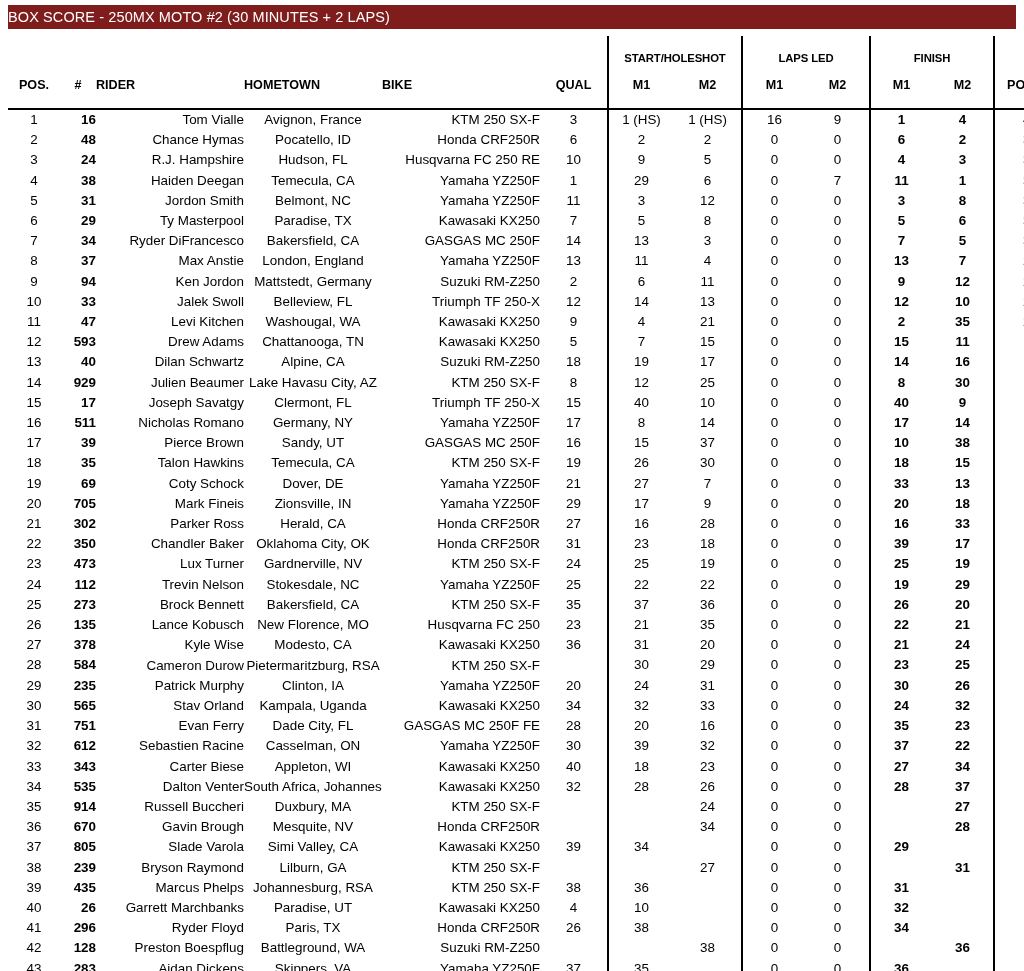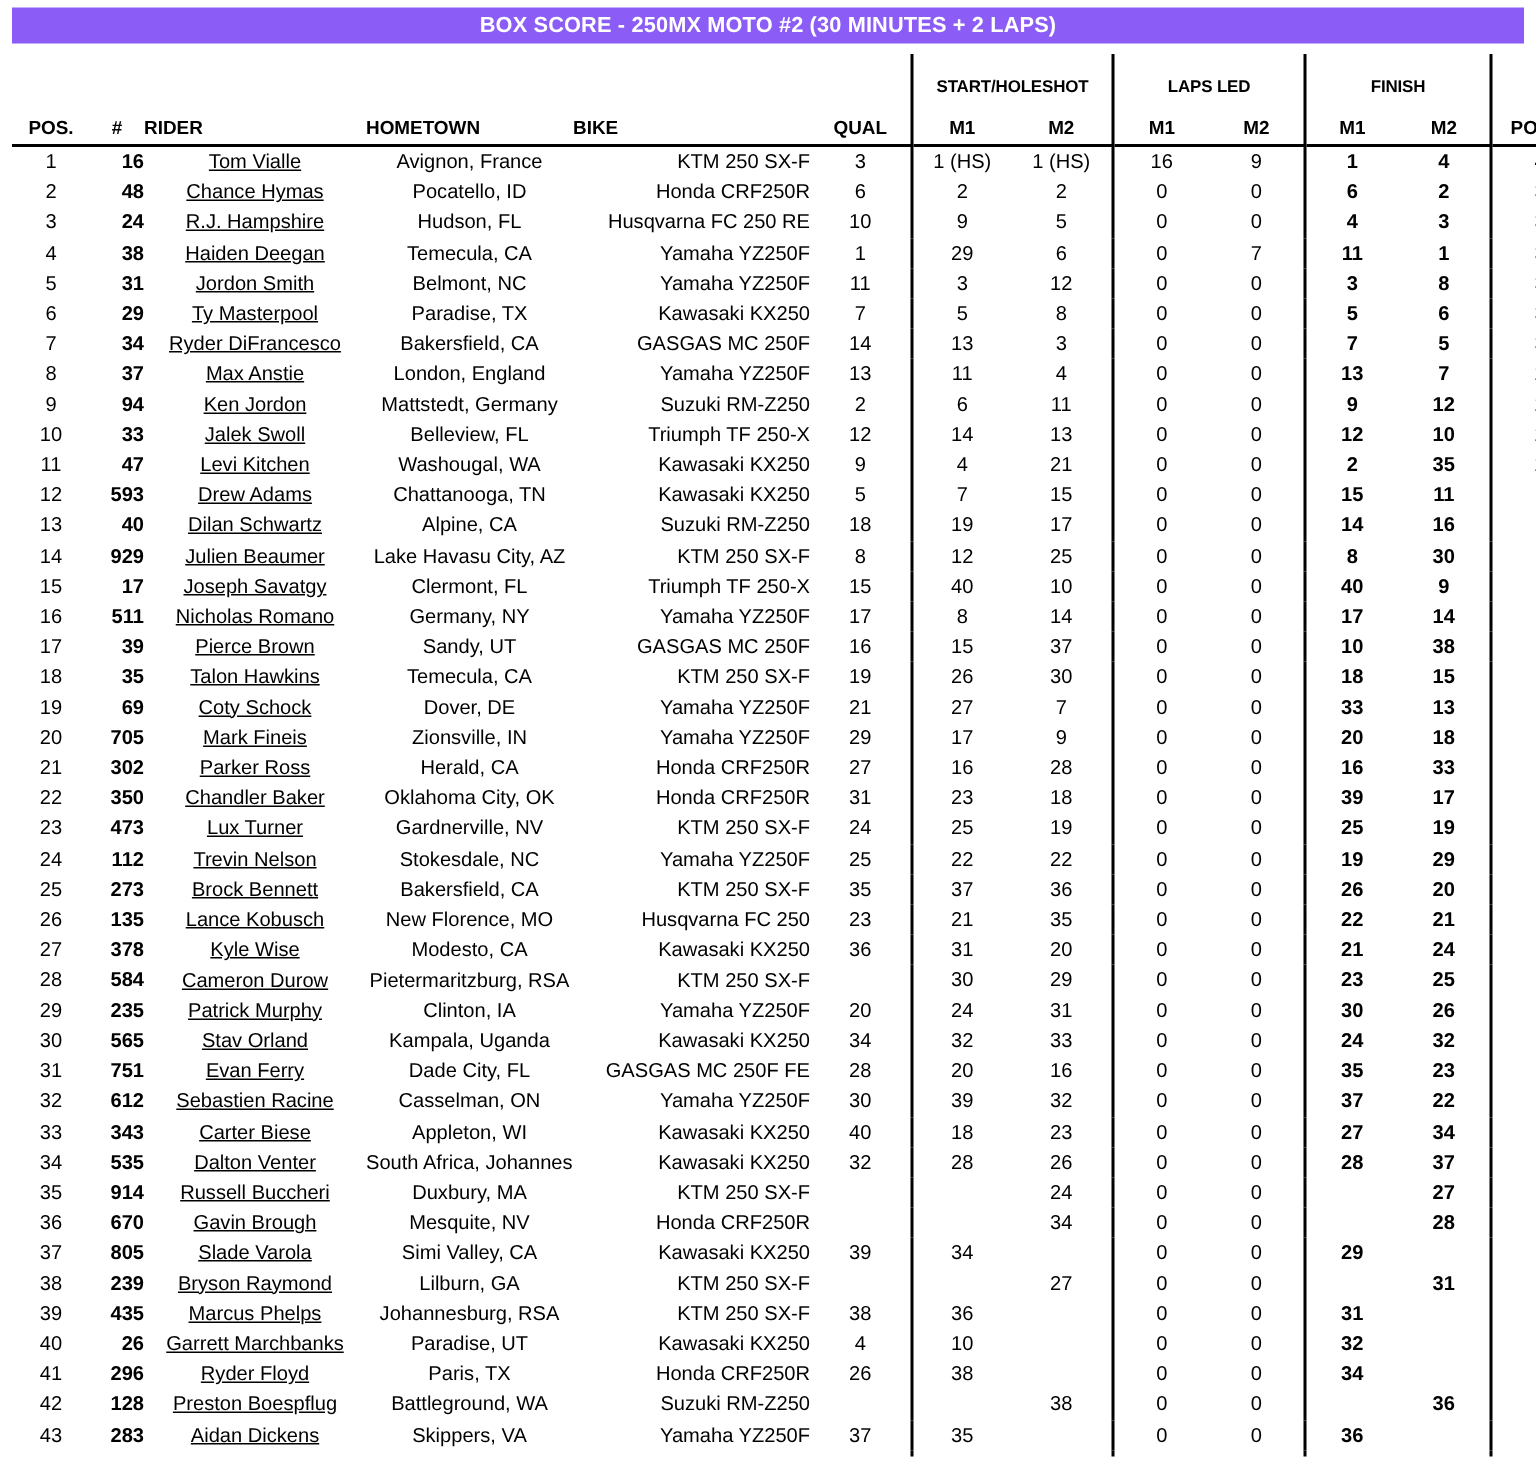--- a/index.html
+++ b/index.html
@@ -19,26 +19,25 @@
   .sheet {
     position: relative;
     width: 1024px;
     height: 971px;
     box-sizing: border-box;
     padding: 0 8px;
   }
 
   
   .title-bar {
-    background: #8b5cf6;
+    background: #7f1d1d;
     color: #ffffff;
     height: 24px;
     line-height: 24px;
-    text-align: center;
-    font-weight: bold;
+    font-weight: normal;
     font-size: 14.5px;
     letter-spacing: 0.1px;
     margin-top: 5px;
     white-space: nowrap;
     overflow: hidden;
   }
 
   
   table.bx {
     border-collapse: collapse;
@@ -68,39 +67,39 @@
   }
   tr.grp th.gap { font-size: 0; }
 
   
   tr.hdr th {
     height: 26px;
     font-size: 12.6px;
     font-weight: bold;
     text-align: center;
     vertical-align: bottom;
-    padding-bottom: 4px;
+    padding-bottom: 16px;
     border-bottom: 2.5px solid #000;
   }
   tr.hdr th.l { text-align: left; }
 
   
   .vl { border-left: 2px solid #000; }
 
   tbody tr { height: 20.2px; }
   tbody td {
     height: 20.2px;
     line-height: 20.2px;
     font-size: 13.4px;
     text-align: center;
     vertical-align: middle;
   }
   td.pos  { text-align: center; }
   td.num  { text-align: right; font-weight: bold; padding-right: 6px; }
-  td.rider{ text-align: center; text-decoration: underline; }
+  td.rider{ text-align: right; }
   td.town { text-align: center; }
   td.bike { text-align: right; }
   td.fin  { font-weight: bold; }
 
   
   .clip {
     display: block;
     overflow: hidden;
     white-space: nowrap;
     height: 20.2px;

